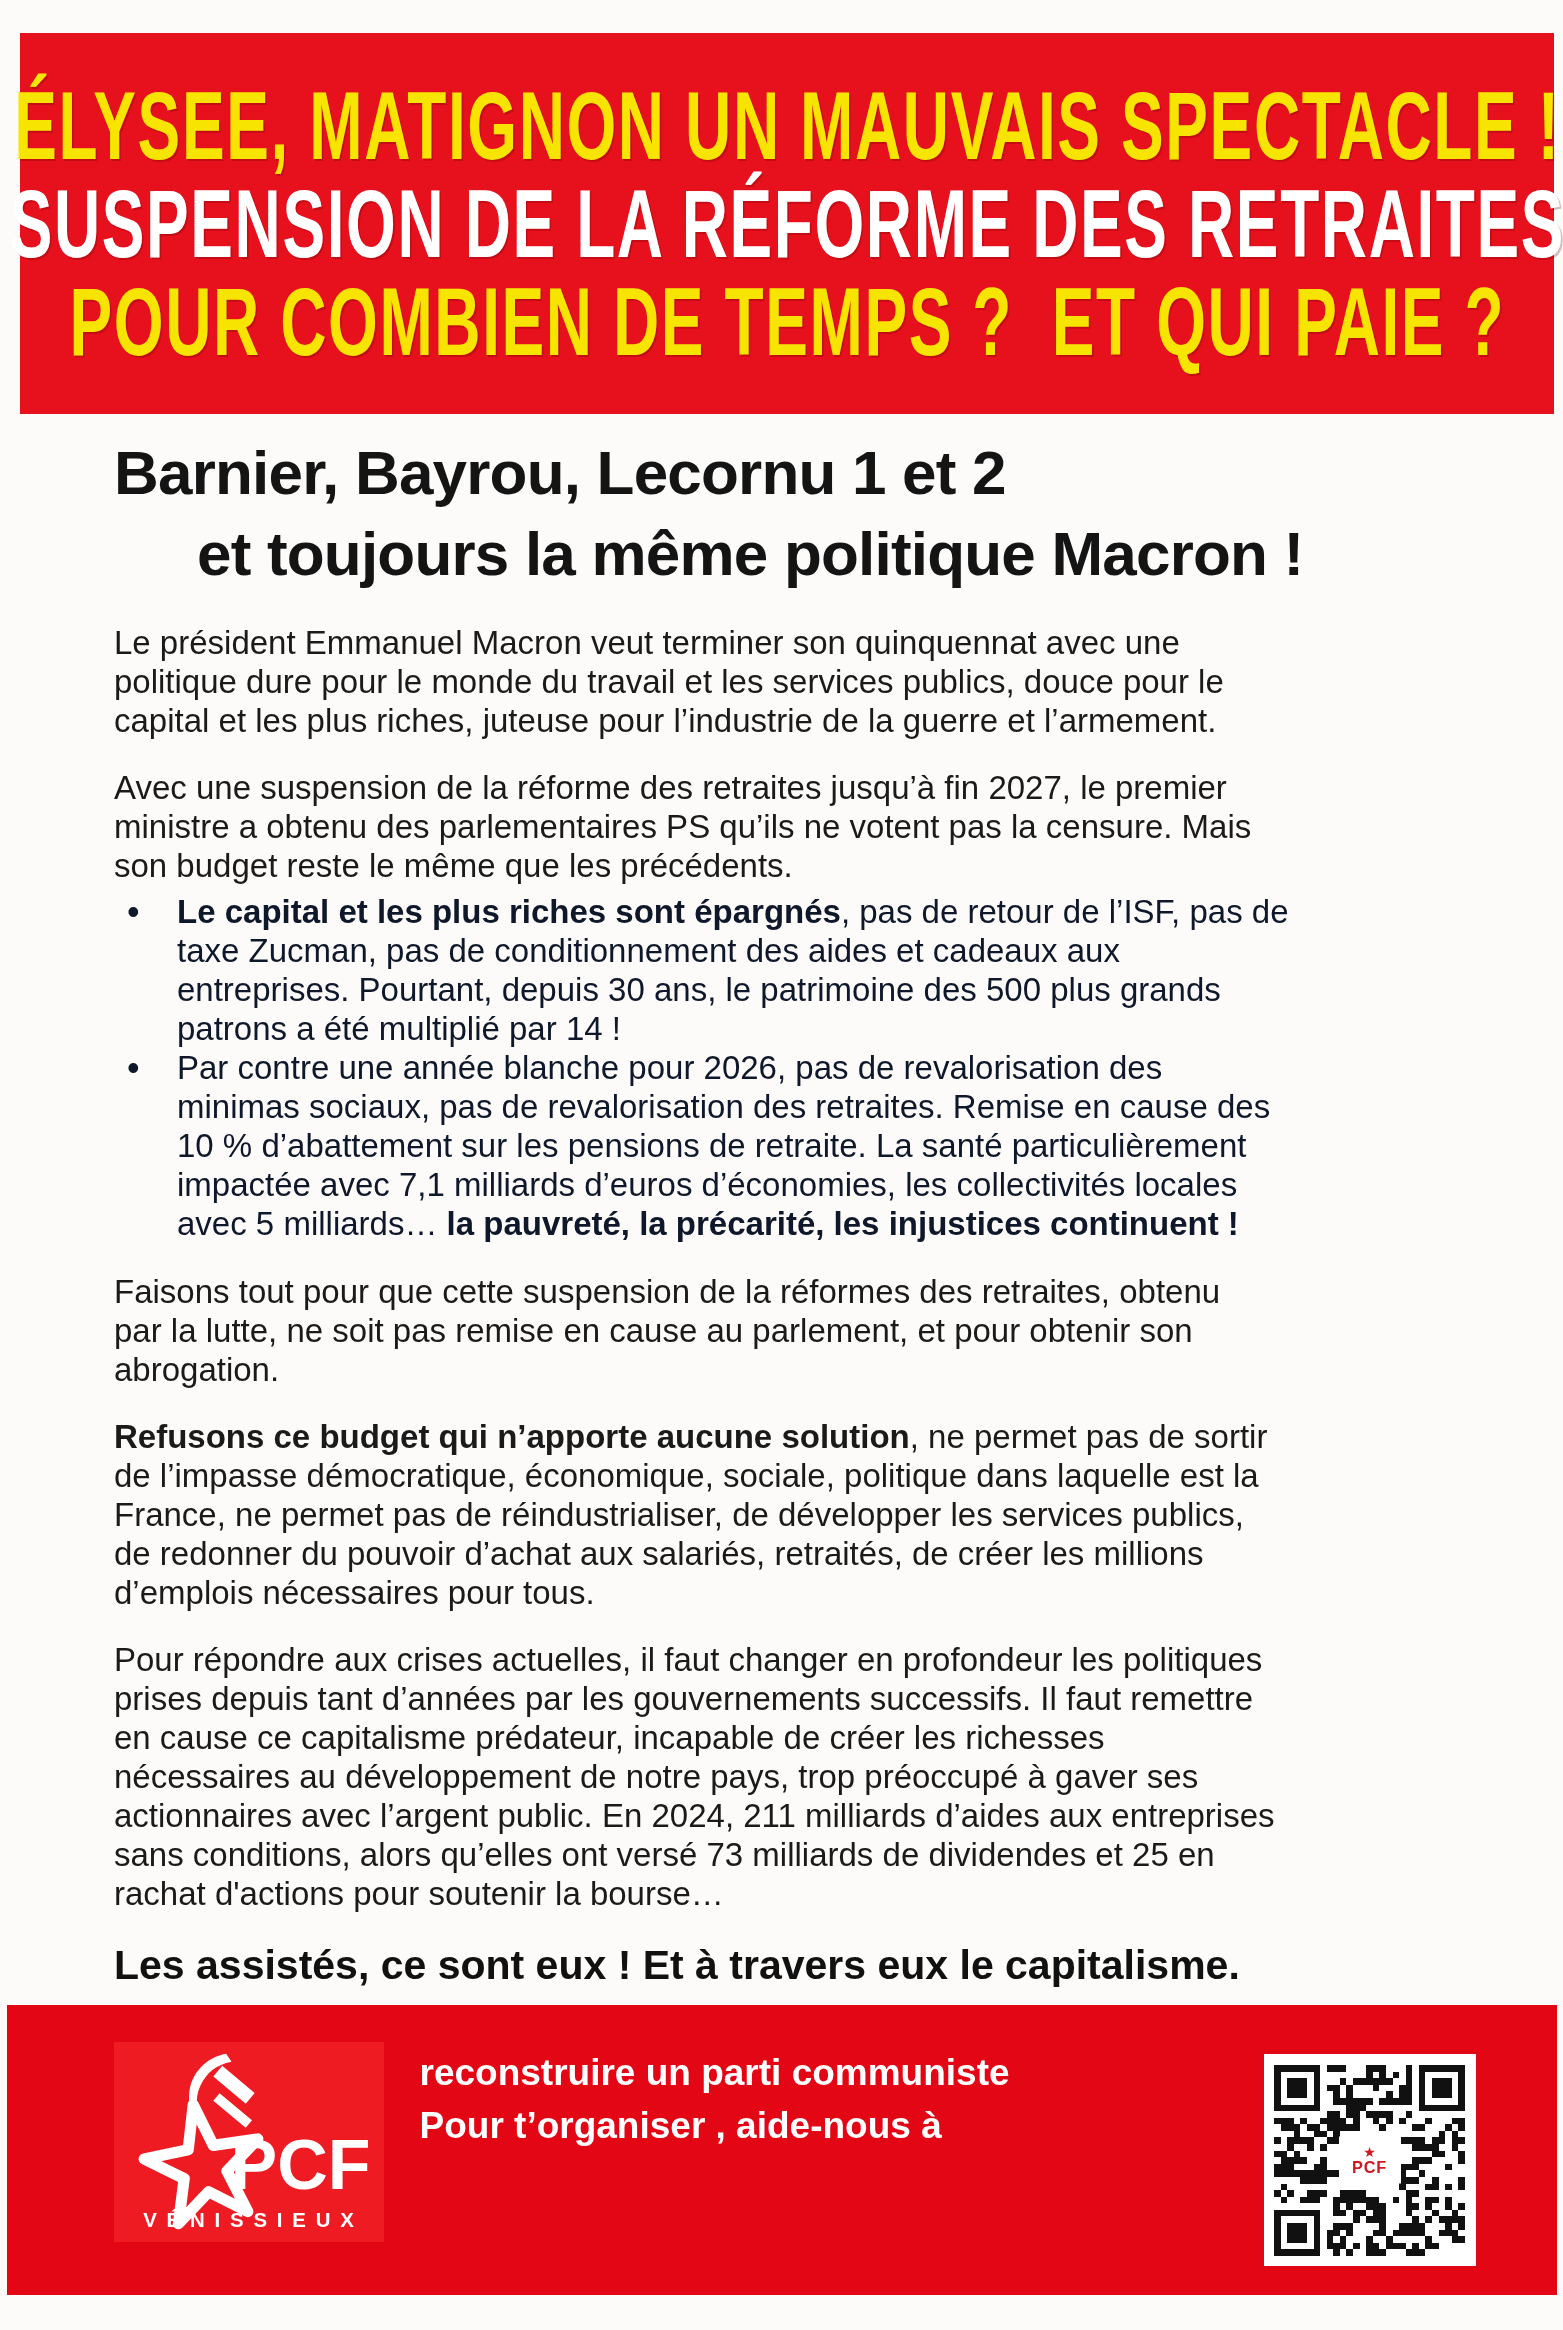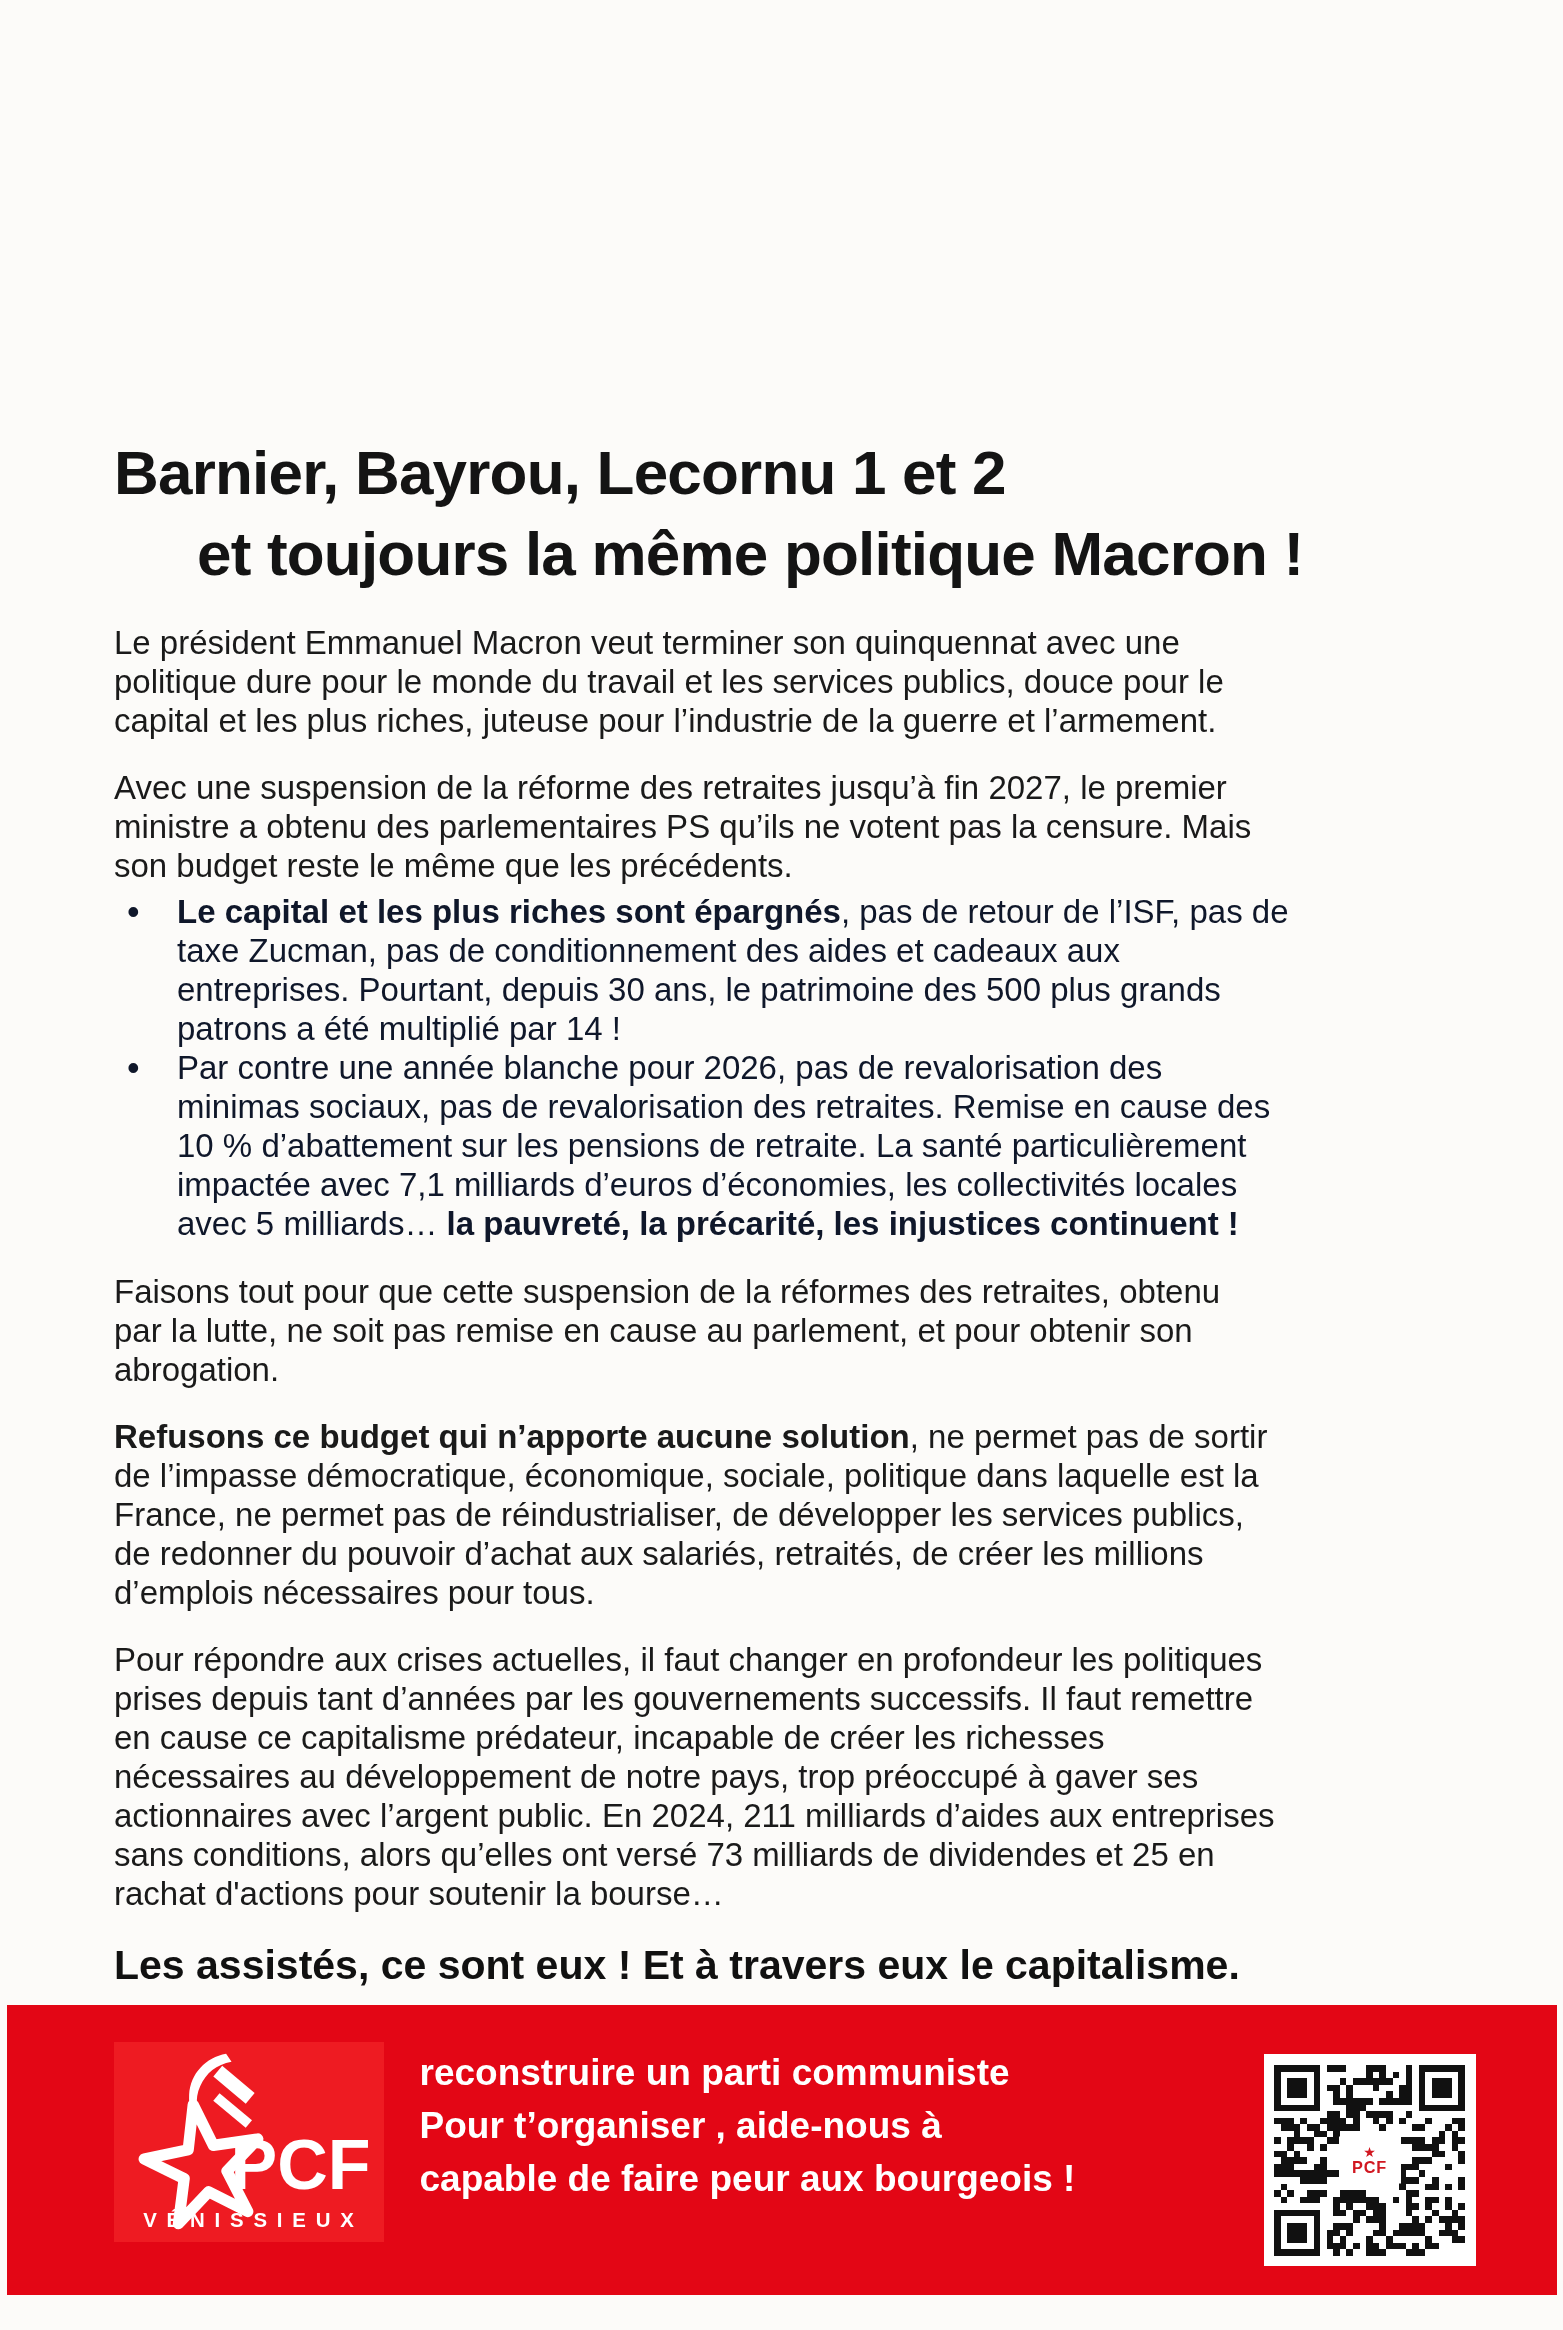--- a/index.html
+++ b/index.html
@@ -120,20 +120,25 @@
     line-height:1;
   }
   .qr-center-logo .qr-star{color:#d11720;font-size:14px;line-height:1;}
   .qr-center-logo .qr-acronym{color:#d11720;font-weight:bold;font-size:16.3px;letter-spacing:0.8px;}
 </style>
 </head>
 <body>
 
 <div class="page">
 
+  <header class="top-banner">
+    <div class="banner-line banner-yellow">ÉLYSEE, MATIGNON UN MAUVAIS SPECTACLE !</div>
+    <div class="banner-line banner-white">SUSPENSION DE LA RÉFORME DES RETRAITES</div>
+    <div class="banner-line banner-yellow">POUR COMBIEN DE TEMPS ?  ET QUI PAIE ?</div>
+  </header>
 
   <main class="main-col">
     <h1>
       <span class="headline-l1">Barnier, Bayrou, Lecornu 1 et 2</span>
       <span class="headline-l2">et toujours la même politique Macron !</span>
     </h1>
 
     <p class="body-par">Le président Emmanuel Macron veut terminer son quinquennat avec une
 politique dure pour le monde du travail et les services publics, douce pour le
 capital et les plus riches, juteuse pour l’industrie de la guerre et l’armement.</p>
@@ -188,21 +193,20 @@
 
         <path d="M105,58 L122,116 L182,118 L134,153 L152,211 L105,176 L58,211 L76,153 L28,118 L88,116 Z" fill="none" stroke="#ffffff" stroke-width="15" stroke-linejoin="round" transform="rotate(-10 105 135) scale(0.92) translate(9 18)"></path>
       </svg>
       <div class="logo-acronym">PCF</div>
       <div class="logo-city">VÉNISSIEUX</div>
     </div>
 
     <div class="footer-message">
       <div class="msg-line">reconstruire un parti communiste</div>
       <div class="msg-line">Pour t’organiser , aide-nous à</div>
-      <div class="msg-line">capable de faire peur aux bourgeois !</div>
     </div>
 
     <div class="qr-box">
       <svg id="qr-pattern" viewBox="0 0 29 29" shape-rendering="crispEdges" aria-hidden="true">
           <rect x="8" y="0" width="1" height="1" fill="#111"></rect>
           <rect x="9" y="0" width="1" height="1" fill="#111"></rect>
           <rect x="10" y="0" width="1" height="1" fill="#111"></rect>
           <rect x="14" y="0" width="1" height="1" fill="#111"></rect>
           <rect x="15" y="0" width="1" height="1" fill="#111"></rect>
           <rect x="16" y="0" width="1" height="1" fill="#111"></rect>

